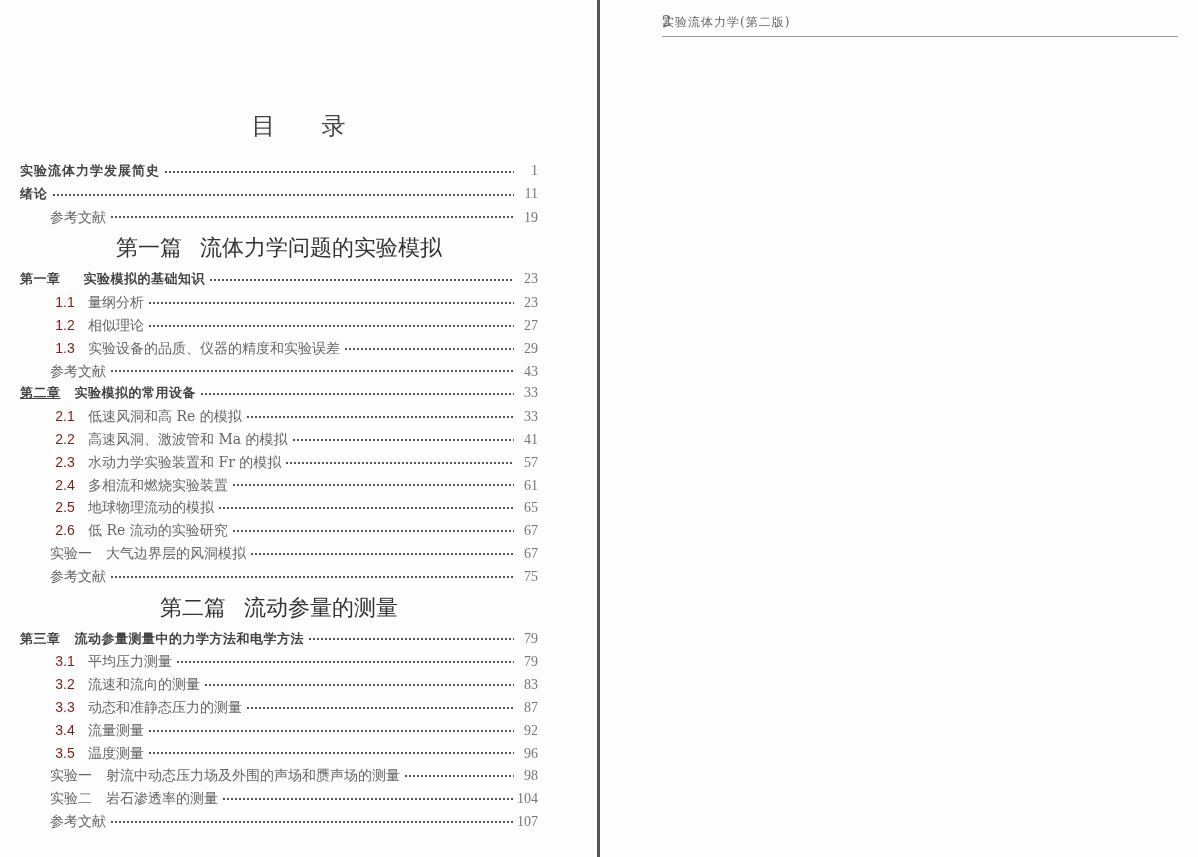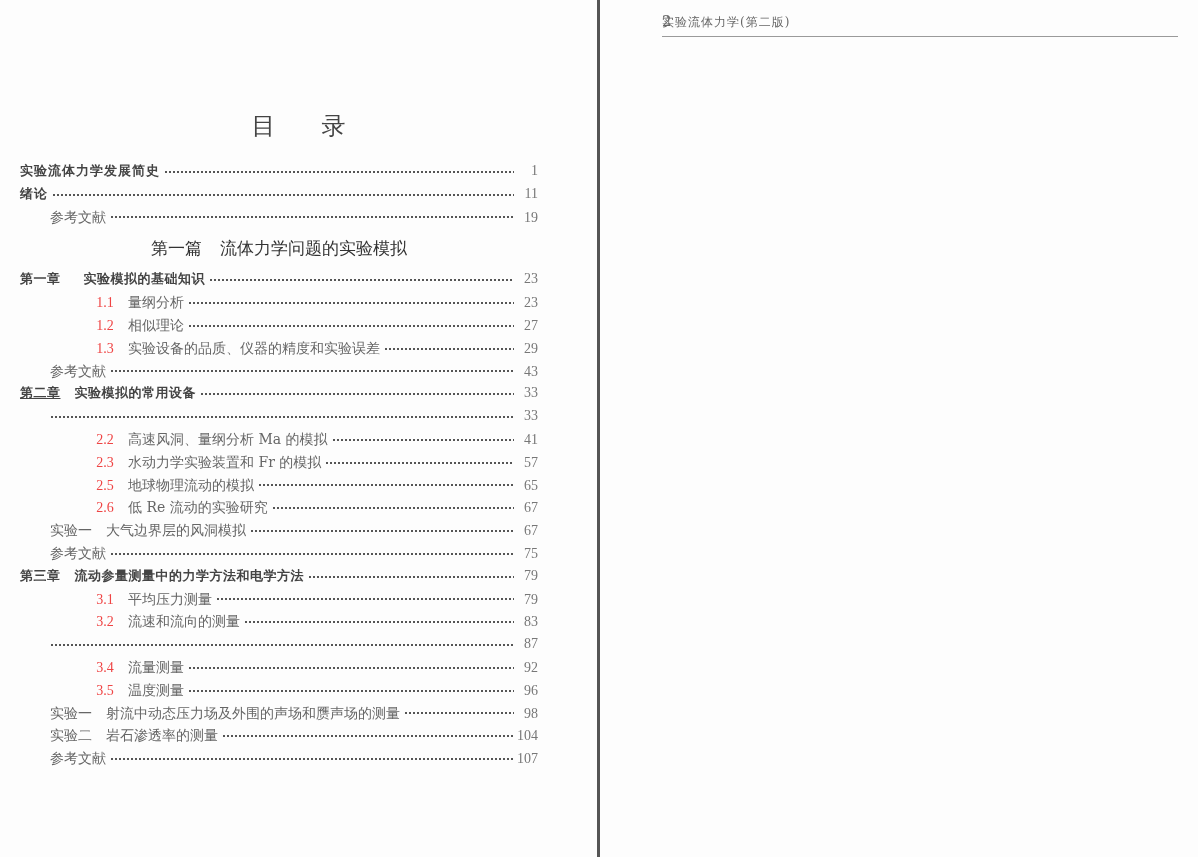--- a/index.html
+++ b/index.html
@@ -31,33 +31,33 @@
     font-family: "DejaVu Sans", "Liberation Sans", sans-serif;
     font-size: 24px; color: #444; letter-spacing: 46px; padding-left: 46px; box-sizing: border-box;
   }
   .toc-list { position: absolute; margin: 0; padding: 0; list-style: none; }
   #toc-left { left: 20px; top: 160px; width: 518px; }
   .row {
     display: flex; align-items: baseline; height: 22.8px; line-height: 22.8px;
     font-size: 14px; white-space: nowrap;
   }
   .row .label { flex: 0 0 auto; padding-right: 4px; text-align: center; }
-  .row .num { display: inline-block; width: 30px; color: #ef4444; font-family: Liberation Serif, serif; margin-left: 40px; }
+  .row .num { display: inline-block; width: 30px; color: #7f1d1d; font-family: Liberation Sans, sans-serif; }
   .row .leader {
     flex: 1 1 auto; align-self: flex-end; height: 8px; margin: 0 4px 7px 0;
     background-image: radial-gradient(circle, #555 0.9px, transparent 1.1px);
     background-size: 4px 4px; background-repeat: repeat-x; background-position: left center;
   }
   .row .page-num { flex: 0 0 auto; color: #777; font-family: "Liberation Serif", serif; font-size: 14px; min-width: 20px; text-align: right; }
   .row.chapter .label { font-family: "DejaVu Sans", "Liberation Sans", sans-serif; font-weight: bold; color: #444; font-size: 13px; letter-spacing: 0.5px; }
   .row.top .label { font-family: "DejaVu Sans", "Liberation Sans", sans-serif; font-weight: bold; color: #444; font-size: 13px; letter-spacing: 1px; }
   .row.section { padding-left: 30px; }
   .row.section .label { color: #666; }
   .part-heading {
-    height: 40px; line-height: 40px; text-align: center; font-size: 17px; color: #333;
+    height: 40px; line-height: 40px; text-align: center; font-size: 22px; color: #333;
     font-family: "DejaVu Serif", "Liberation Serif", serif;
   }
   .part-heading .gap { display: inline-block; width: 18px; }
 </style>
 </head>
 <body>
 
 <div class="page" id="page-left">
   <div class="toc-title">目录</div>
   <ul class="toc-list" id="toc-left">
@@ -101,69 +101,77 @@
         <span class="label"><span>参考文献</span></span>
         <span class="leader"></span>
         <span class="page-num">43</span>
       </li>
       <li class="row chapter">
         <span class="label"><span style="margin-right: 14px; text-decoration: underline;">第二章</span><span>实验模拟的常用设备</span></span>
         <span class="leader"></span>
         <span class="page-num">33</span>
       </li>
       <li class="row section">
+        <span class="label"><span class="num" style="margin-right: 8px;">2.1</span><span>低速风洞和高 Re 的模拟</span></span>
         <span class="leader"></span>
         <span class="page-num">33</span>
       </li>
       <li class="row section">
-        <span class="label"><span class="num" style="margin-right: 8px;">2.2</span><span>高速风洞、量纲分析 Ma 的模拟</span></span>
+        <span class="label"><span class="num" style="margin-right: 8px;">2.2</span><span>高速风洞、激波管和 Ma 的模拟</span></span>
         <span class="leader"></span>
         <span class="page-num">41</span>
       </li>
       <li class="row section">
         <span class="label"><span class="num" style="margin-right: 8px;">2.3</span><span>水动力学实验装置和 Fr 的模拟</span></span>
         <span class="leader"></span>
         <span class="page-num">57</span>
       </li>
       <li class="row section">
+        <span class="label"><span class="num" style="margin-right: 8px;">2.4</span><span>多相流和燃烧实验装置</span></span>
+        <span class="leader"></span>
+        <span class="page-num">61</span>
+      </li>
+      <li class="row section">
         <span class="label"><span class="num" style="margin-right: 8px;">2.5</span><span>地球物理流动的模拟</span></span>
         <span class="leader"></span>
         <span class="page-num">65</span>
       </li>
       <li class="row section">
         <span class="label"><span class="num" style="margin-right: 8px;">2.6</span><span>低 Re 流动的实验研究</span></span>
         <span class="leader"></span>
         <span class="page-num">67</span>
       </li>
       <li class="row section">
         <span class="label"><span>实验一　大气边界层的风洞模拟</span></span>
         <span class="leader"></span>
         <span class="page-num">67</span>
       </li>
       <li class="row section">
         <span class="label"><span>参考文献</span></span>
         <span class="leader"></span>
         <span class="page-num">75</span>
       </li>
+      <li class="part-heading"><span>第二篇</span><span class="gap"></span><span>流动参量的测量</span></li>
       <li class="row chapter">
         <span class="label"><span style="margin-right: 14px;">第三章</span><span>流动参量测量中的力学方法和电学方法</span></span>
         <span class="leader"></span>
         <span class="page-num">79</span>
       </li>
       <li class="row section">
         <span class="label"><span class="num" style="margin-right: 8px;">3.1</span><span>平均压力测量</span></span>
         <span class="leader"></span>
         <span class="page-num">79</span>
       </li>
       <li class="row section">
         <span class="label"><span class="num" style="margin-right: 8px;">3.2</span><span>流速和流向的测量</span></span>
         <span class="leader"></span>
         <span class="page-num">83</span>
       </li>
       <li class="row section">
+        <span class="label"><span class="num" style="margin-right: 8px;">3.3</span><span>动态和准静态压力的测量</span></span>
         <span class="leader"></span>
         <span class="page-num">87</span>
       </li>
       <li class="row section">
         <span class="label"><span class="num" style="margin-right: 8px;">3.4</span><span>流量测量</span></span>
         <span class="leader"></span>
         <span class="page-num">92</span>
       </li>
       <li class="row section">
         <span class="label"><span class="num" style="margin-right: 8px;">3.5</span><span>温度测量</span></span>

